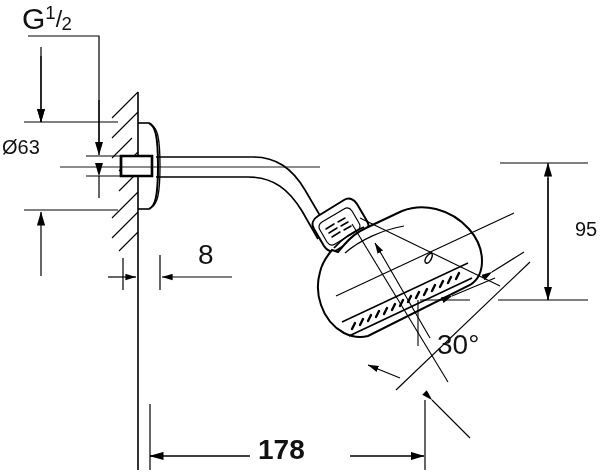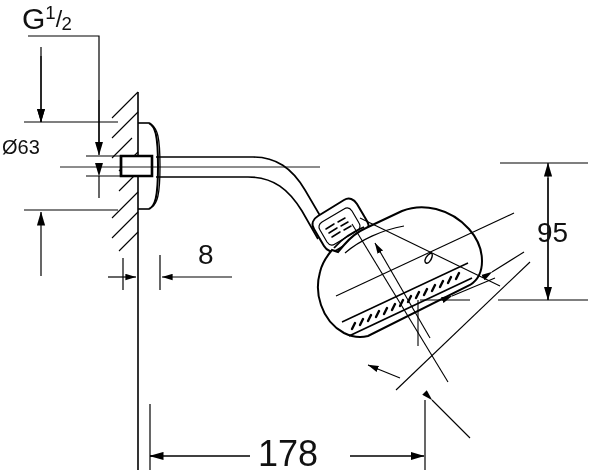--- a/index.html
+++ b/index.html
@@ -18,22 +18,22 @@
     line-height:1;
     user-select:none;
   }
   .lbl-g{ left:22px; top:4px; font-size:30px; }
   .frac{ display:inline-block; font-size:0.62em; vertical-align:baseline; position:relative; top:-0.12em;}
   .frac .num{ position:relative; top:-0.42em; }
   .frac .den{ position:relative; top:0.16em; left:-0.04em;}
   .frac .sl{ font-size:1.25em; }
   .lbl-d63{ left:2px; top:137px; font-size:20px;}
   .lbl-8{ left:198px; top:241px; font-size:28px;}
-  .lbl-178{ left:258px; top:436px; font-size:36px;}
-  .lbl-95{ left:537px; top:219px; font-size:28px;}
+  .lbl-178{ left:258px; top:436px; font-size:28px;font-weight:bold;}
+  .lbl-95{ left:575px; top:219px; font-size:20px;}
   .lbl-30{ left:437px; top:331px; font-size:28px;}
   .lbl-d100{ left:464px; top:375px; font-size:28px;}
   .dia{ font-family:"Liberation Sans", sans-serif; }
 </style>
 </head>
 <body>
 
 <div id="stage">
 
   <svg id="drawing" viewBox="0 0 600 476">
@@ -219,14 +219,15 @@
   </svg>
 
   <div class="lbl lbl-g">
     <span>G</span><span class="frac"><span class="num">1</span><span class="sl">/</span><span class="den">2</span></span>
   </div>
 
   <div class="lbl lbl-d63 dia">Ø63</div>
   <div class="lbl lbl-8">8</div>
   <div class="lbl lbl-178">178</div>
   <div class="lbl lbl-95">95</div>
+  <div class="lbl lbl-30">30°</div>
 
 </div>
 
 </body></html>

